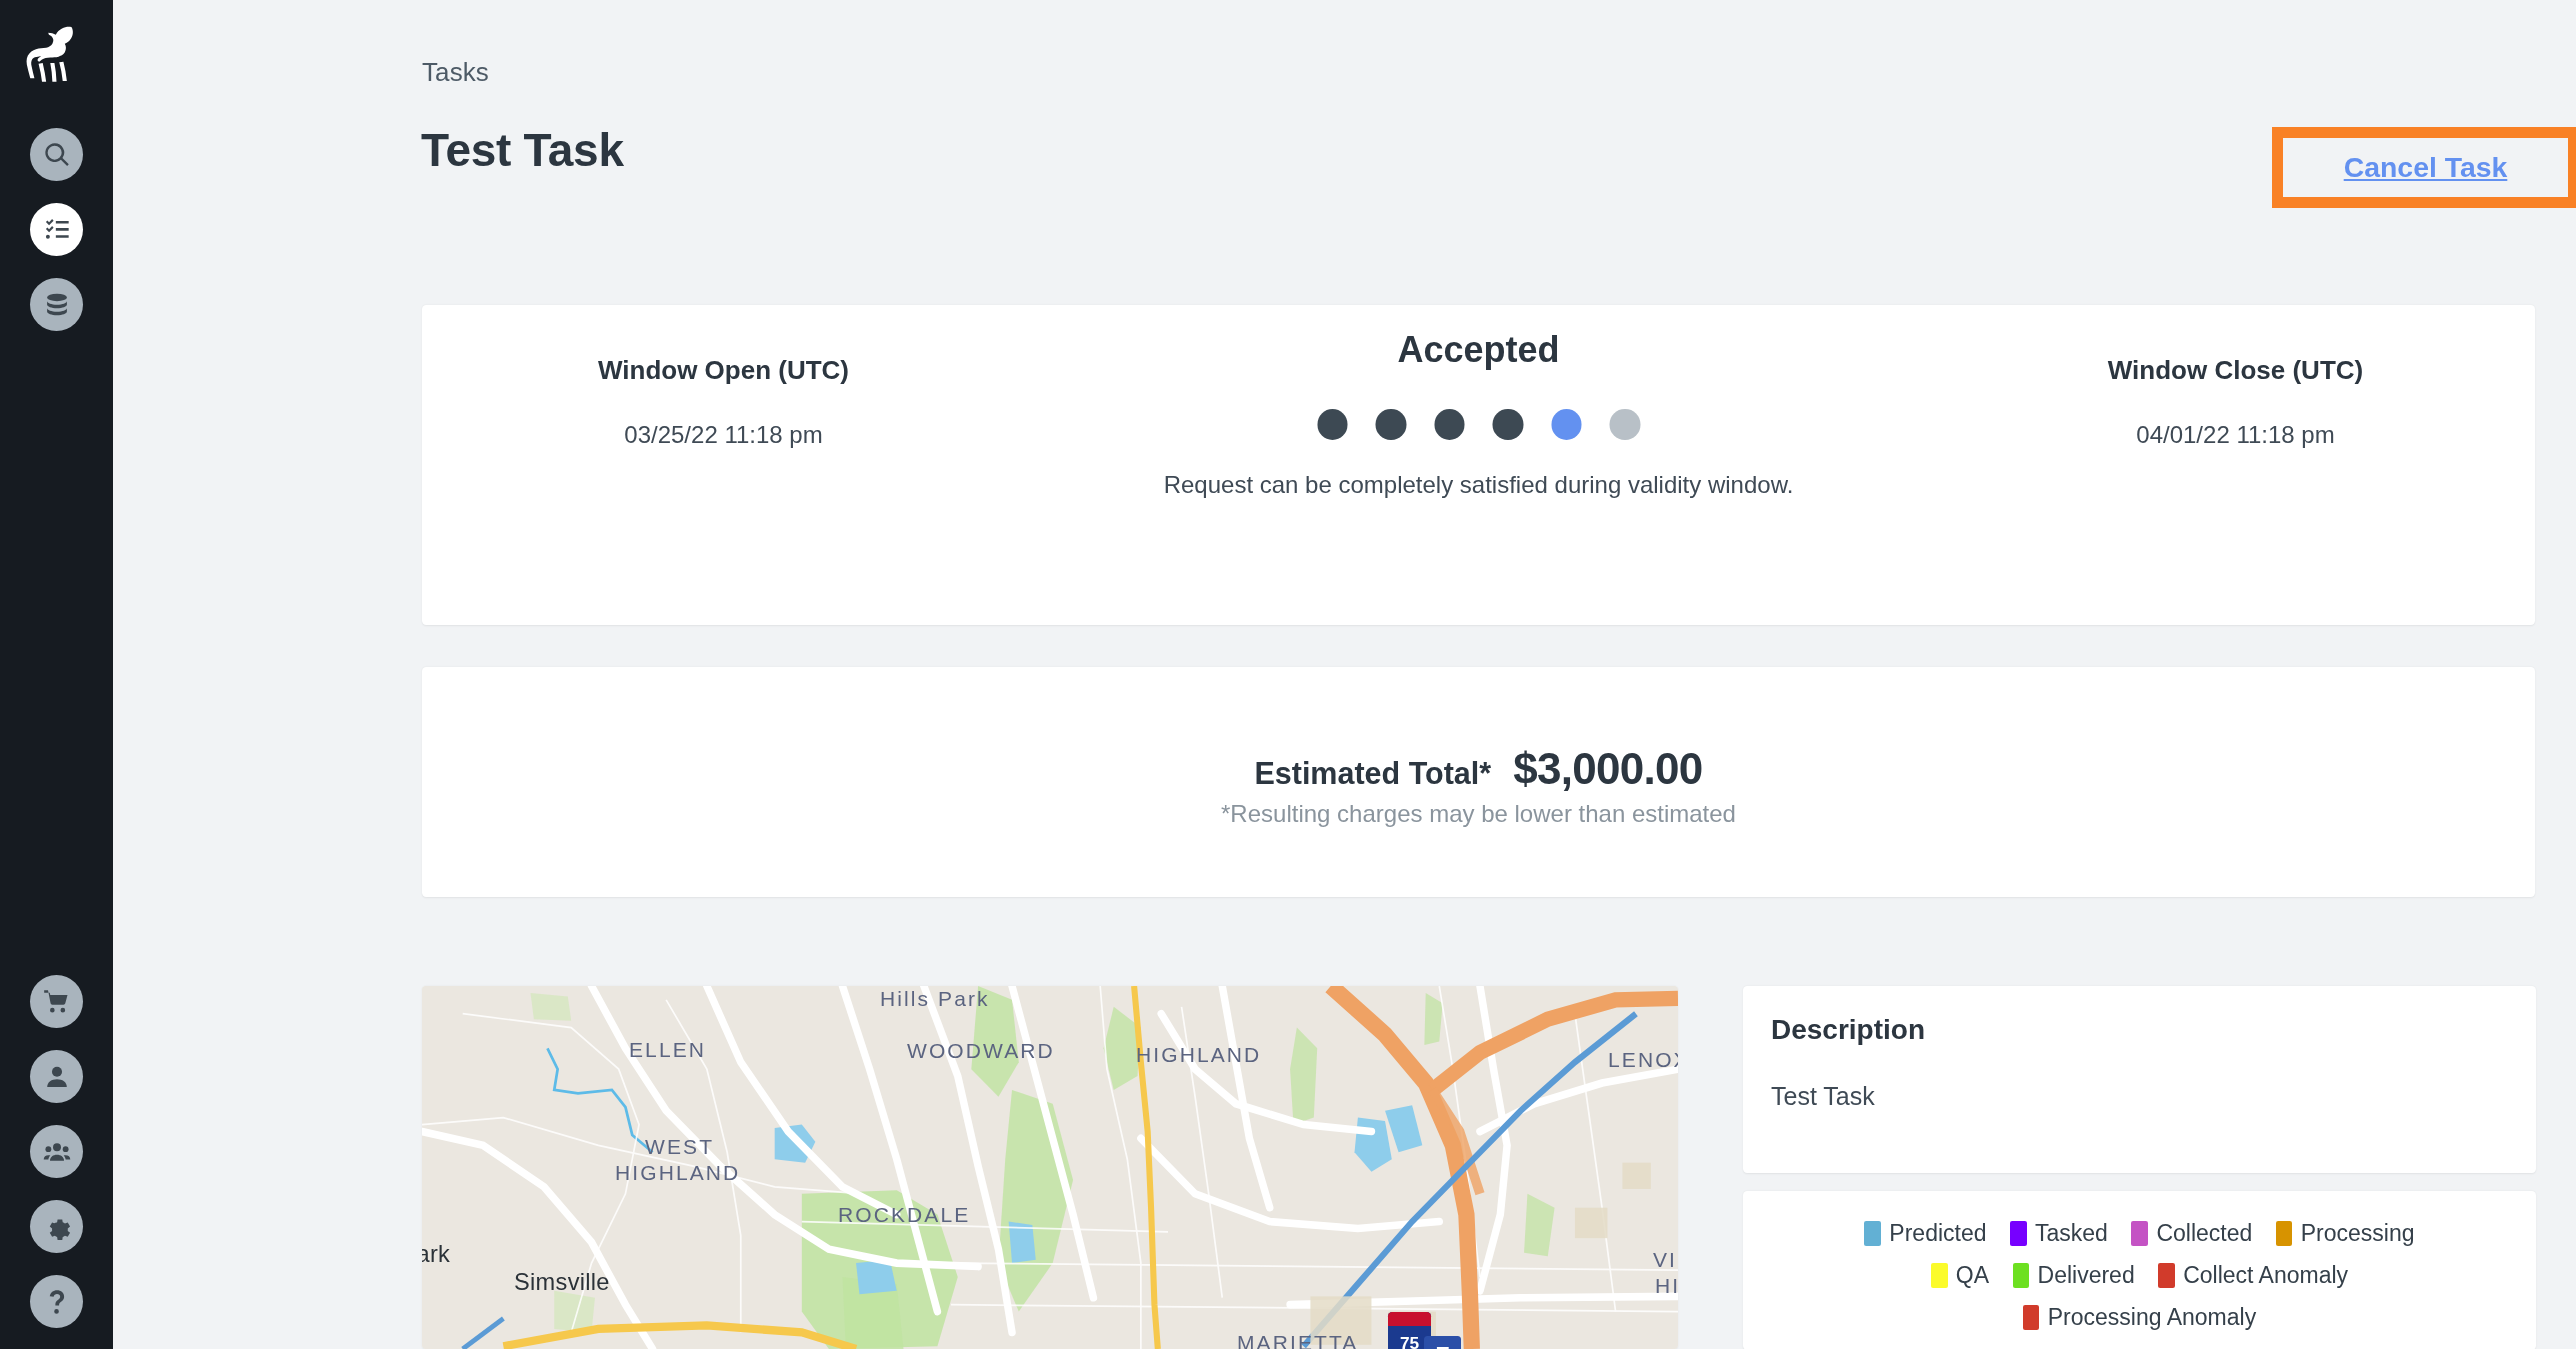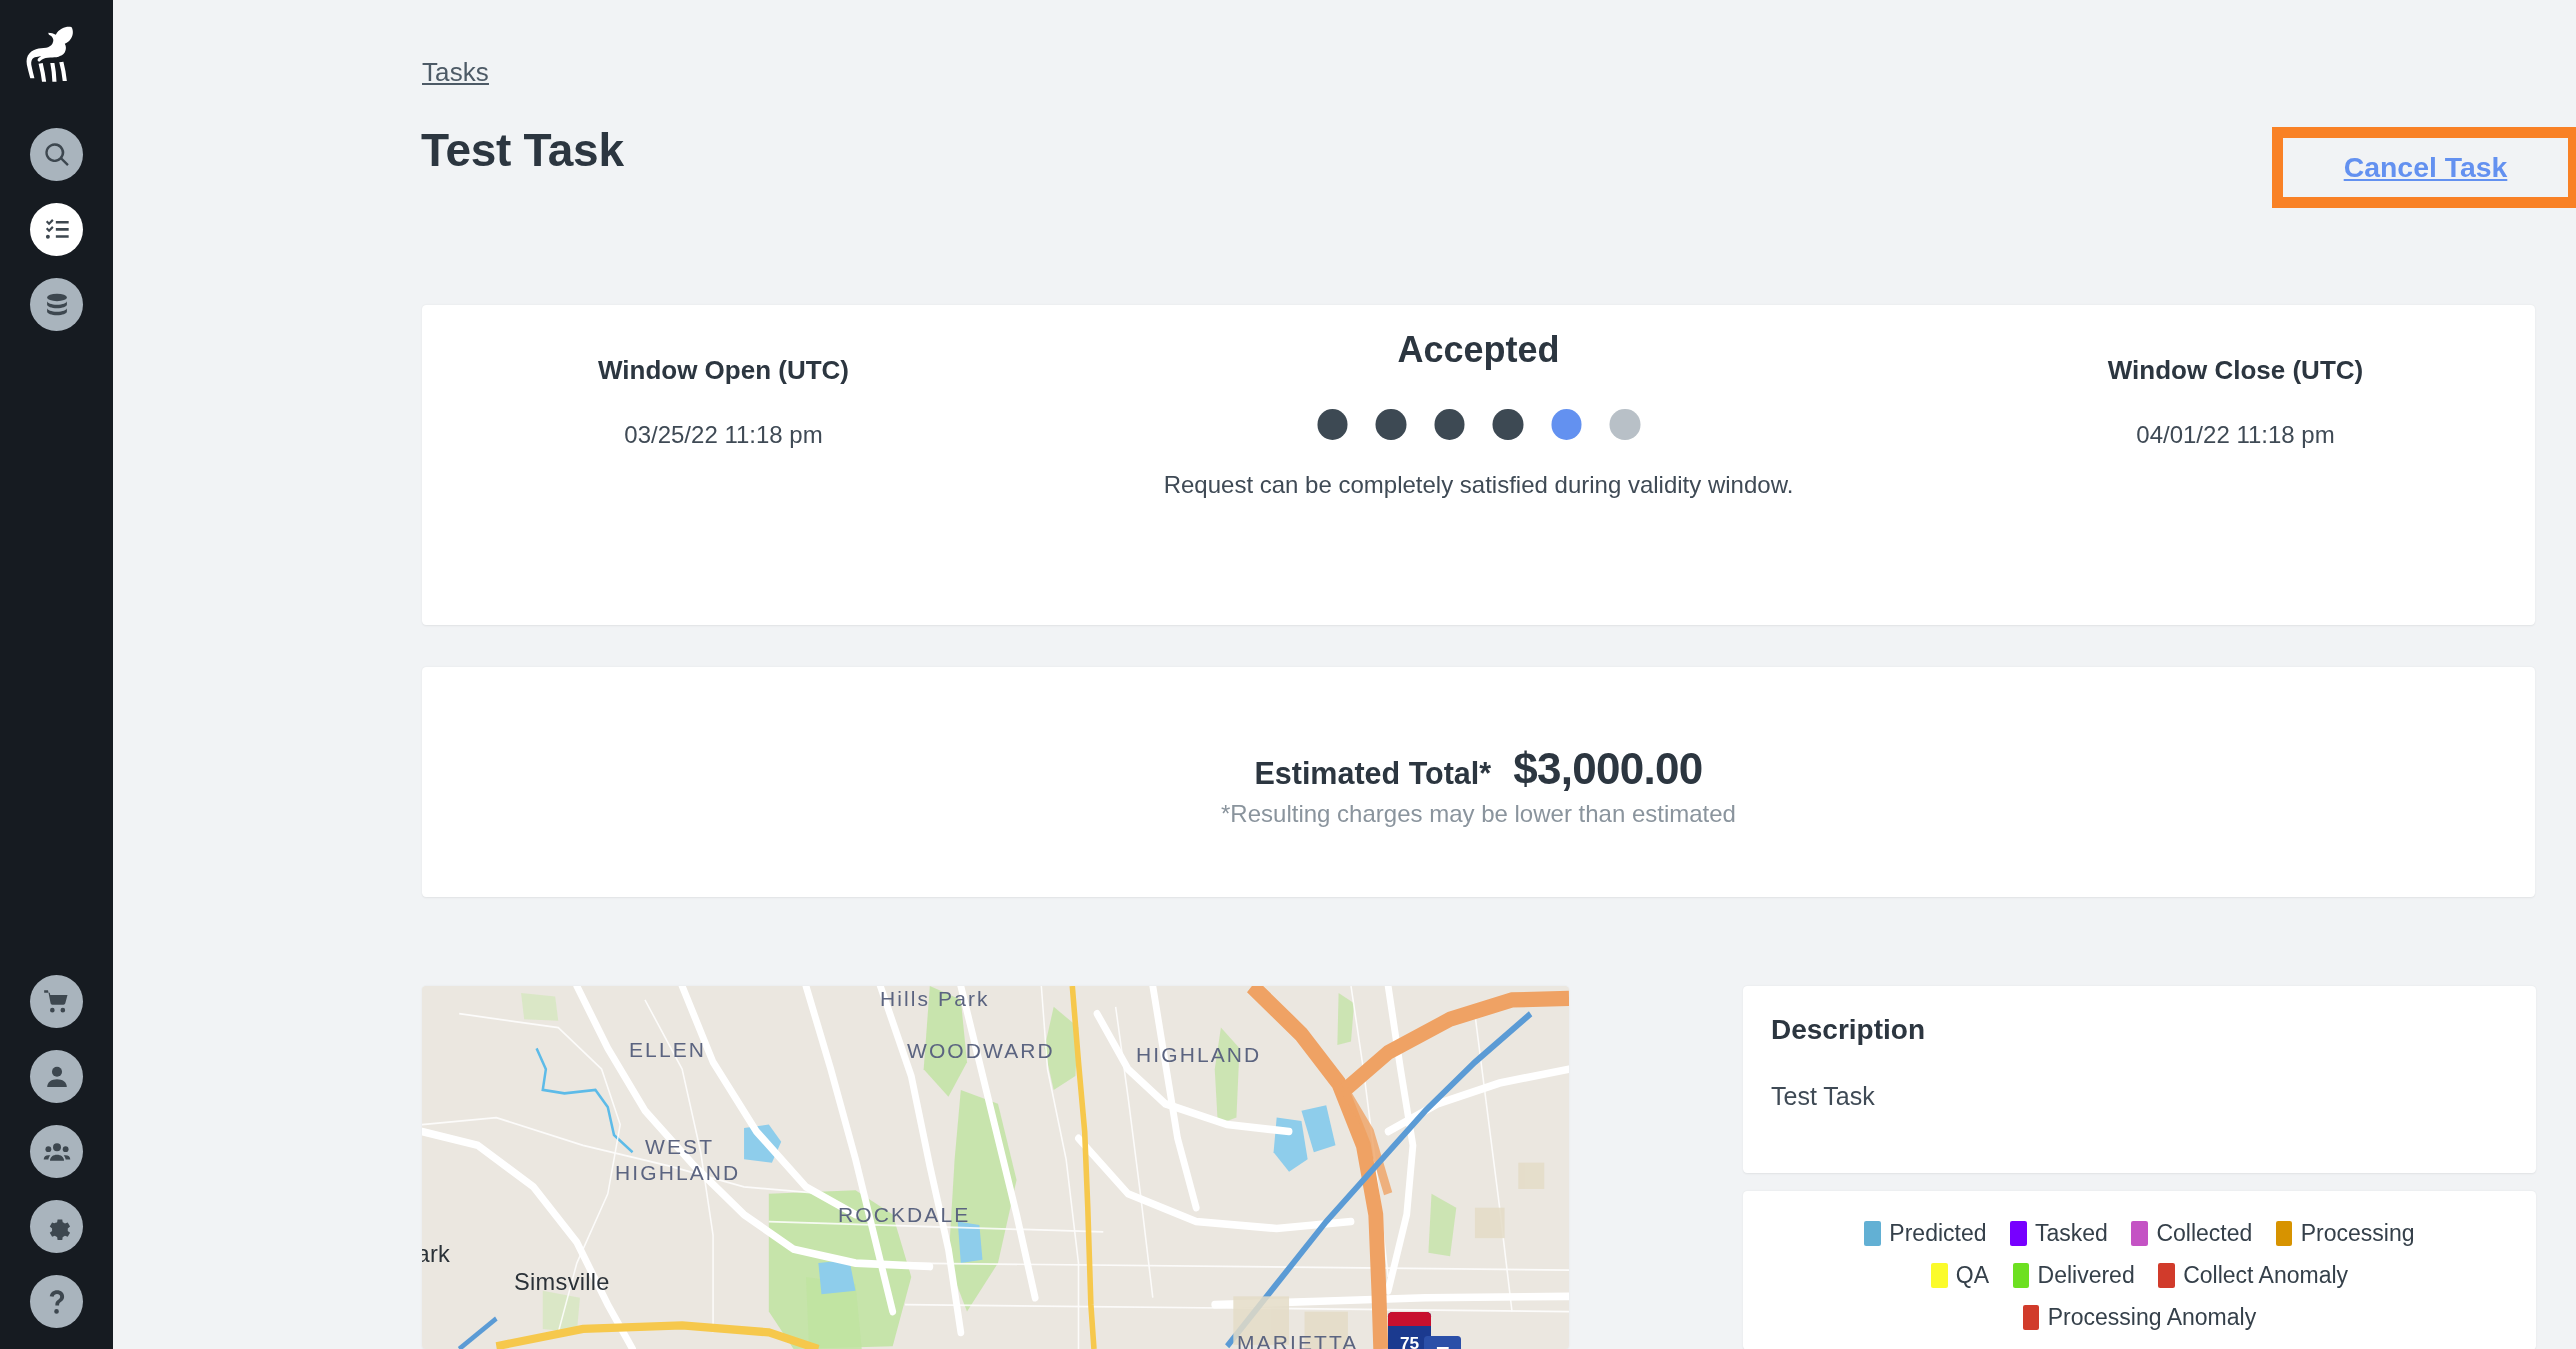--- a/index.html
+++ b/index.html
@@ -40,21 +40,21 @@
   .main {
     flex: 1 1 auto; height: 1349px;
     padding: 0;
     position: relative;
     overflow: hidden;
   }
 
   .breadcrumb {
     position: absolute; left: 309px; top: 57px;
     font-size: 26px; color: #4d5a66;
-    text-decoration: underline; cursor: pointer;
+    cursor: pointer;
     letter-spacing: 0.1px;
   }
   .page-title {
     position: absolute; left: 308px; top: 123px;
     font-size: 46px; font-weight: bold; color: #2c3640;
     letter-spacing: -0.3px;
   }
   .page-id {
     position: absolute; left: 309px; top: 207px;
     font-size: 28px; color: #3f4a55;
@@ -75,21 +75,21 @@
 
   
   .card {
     position: absolute;
     background: #ffffff;
     border-radius: 4.2px;
     box-shadow: 0 0.7px 2.1px rgba(0,0,0,0.07);
   }
   #status-card { left: 309px; top: 305px; width: 2113px; height: 320px; }
   #total-card  { left: 309px; top: 667px; width: 2113px; height: 230px; }
-  #map-card    { left: 309px; top: 986px; width: 1147px; height: 363px; overflow: hidden; }
+  #map-card    { left: 309px; top: 986px; width: 1256px; height: 363px; overflow: hidden; }
   #desc-card   { left: 1630px; top: 986px; width: 793px; height: 187px; }
   #legend-card { left: 1630px; top: 1191px; width: 793px; height: 159px; }
 
   .win-label {
     position: absolute; font-size: 26px; font-weight: bold; color: #2c3640;
     text-align: center; white-space: nowrap;
   }
   .win-value {
     position: absolute; font-size: 24px; color: #3f4a55;
     text-align: center; white-space: nowrap;

